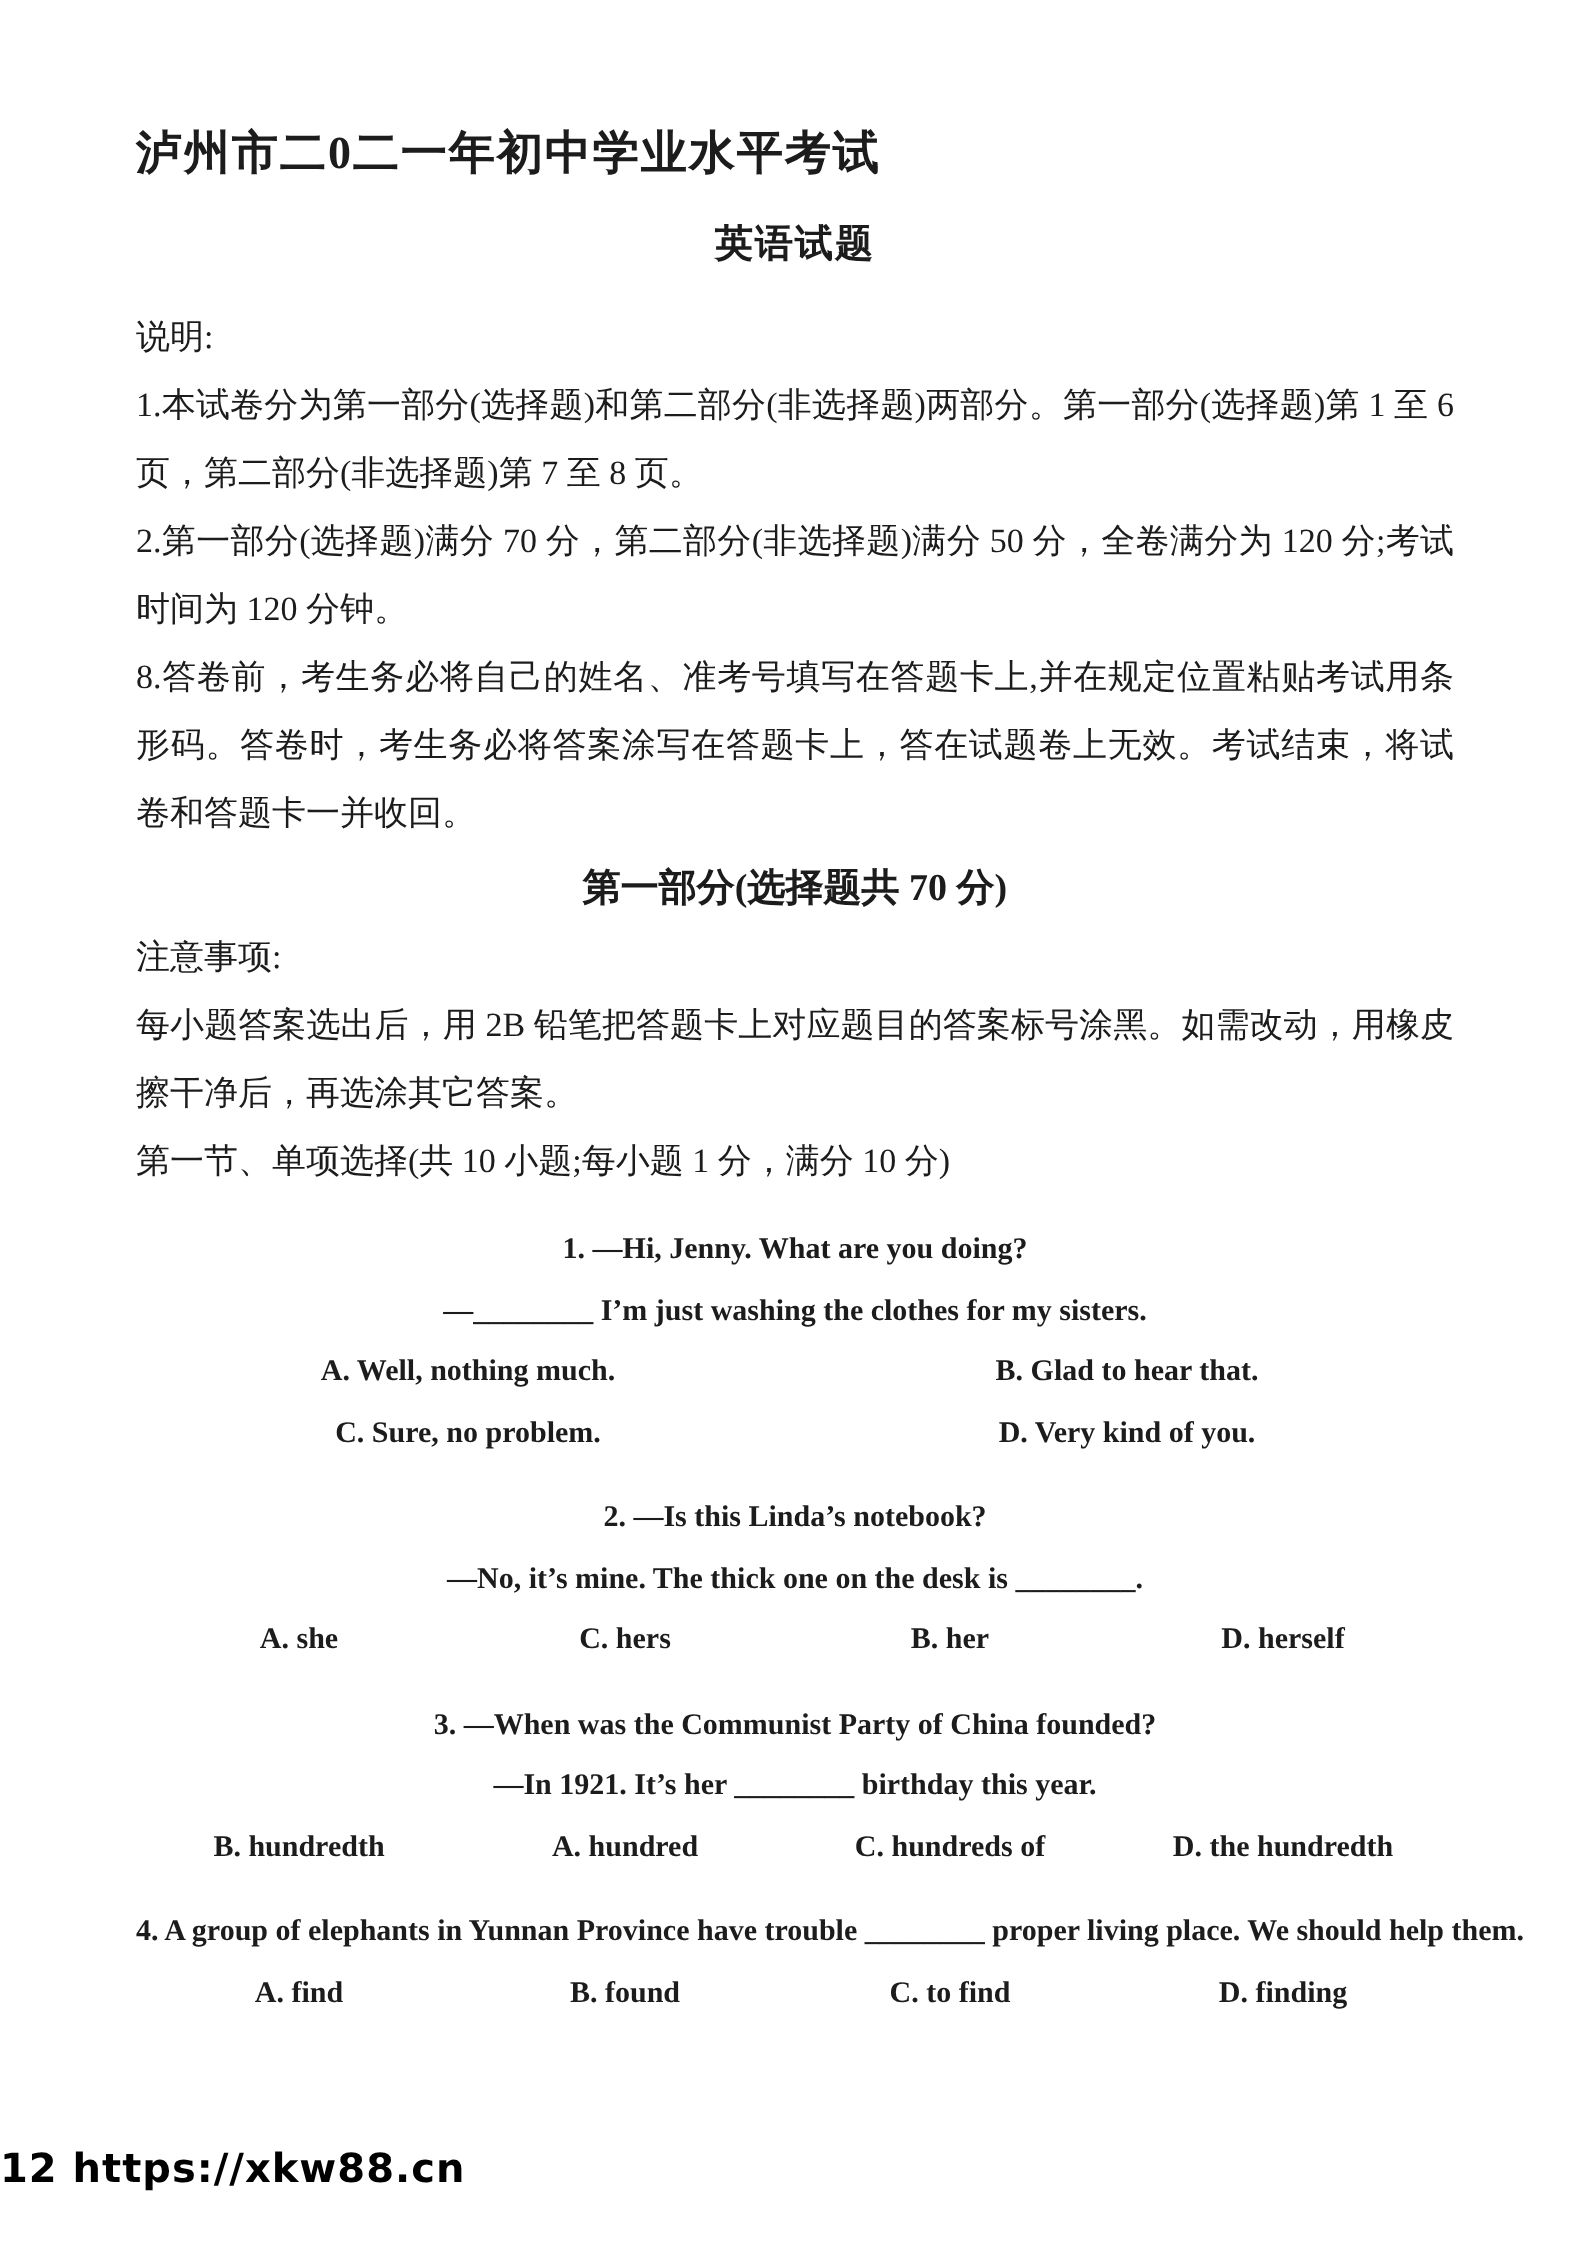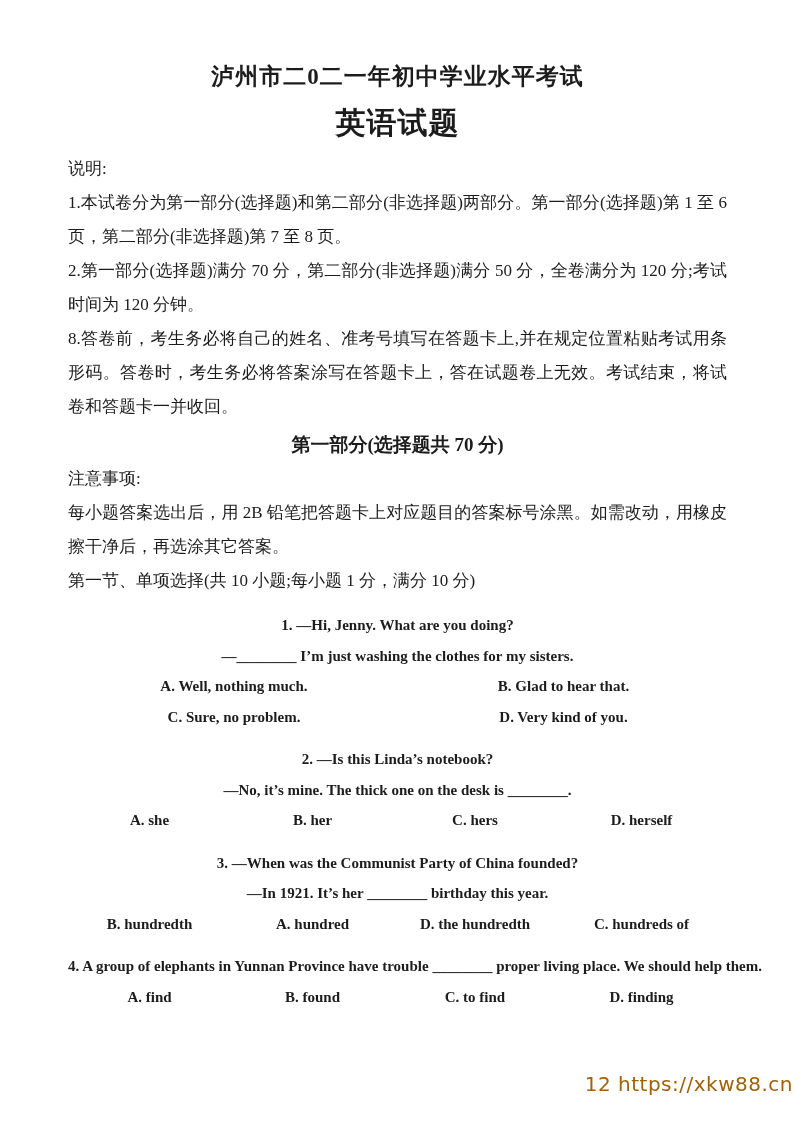--- a/index.html
+++ b/index.html
@@ -14,29 +14,29 @@
     font-family: "Liberation Serif", "DejaVu Serif", serif;
     color: #1c1c1c;
   }
   .content {
     position: absolute;
     left: 68px;
     right: 66px;
     top: 62px;
   }
   .doc-title {
-    text-align: center;
+    text-align: left;
     font-size: 23px;
     font-weight: bold;
     line-height: 30px;
     letter-spacing: 1px;
   }
   .doc-subtitle {
     text-align: center;
-    font-size: 30px;
+    font-size: 19px;
     font-weight: bold;
     line-height: 30px;
     margin-top: 16px;
     letter-spacing: 1px;
   }
   .cn {
     font-size: 17px;
     font-weight: normal;
     line-height: 34px;
     text-align: justify;
@@ -64,25 +64,26 @@
   }
   .opts-2col {
     display: grid;
     grid-template-columns: 332px 1fr;
   }
   .footer {
     position: absolute;
     left: 0;
     right: 0;
     bottom: 26px;
-    text-align: right;
+    text-align: left;
     font-family: "DejaVu Sans", "Liberation Sans", sans-serif;
     font-size: 20px;
-    color: #a16207;
+    color: #000000;
     letter-spacing: 0.5px;
+    font-weight: bold;
   }
 </style>
 </head>
 <body>
 
 <div class="page">
   <div class="content">
 
     <div class="doc-title">泸州市二0二一年初中学业水平考试</div>
     <div class="doc-subtitle">英语试题</div>
@@ -108,34 +109,34 @@
         <span>C. Sure, no problem.</span>
         <span>D. Very kind of you.</span>
       </div>
     </div>
 
     <div class="en-block">
       <div class="en-line">2. —Is this Linda’s notebook?</div>
       <div class="en-line">—No, it’s mine. The thick one on the desk is ________.</div>
       <div class="opts-4col">
         <span>A. she</span>
+        <span>C. hers</span>
         <span>B. her</span>
-        <span>C. hers</span>
         <span>D. herself</span>
       </div>
     </div>
 
     <div class="en-block">
       <div class="en-line">3. —When was the Communist Party of China founded?</div>
       <div class="en-line">—In 1921. It’s her ________ birthday this year.</div>
       <div class="opts-4col">
         <span>B. hundredth</span>
         <span>A. hundred</span>
+        <span>C. hundreds of</span>
         <span>D. the hundredth</span>
-        <span>C. hundreds of</span>
       </div>
     </div>
 
     <div class="en-block">
       <div class="en-line">4. A group of elephants in Yunnan Province have trouble ________ proper living place. We should help them.</div>
       <div class="opts-4col">
         <span>A. find</span>
         <span>B. found</span>
         <span>C. to find</span>
         <span>D. finding</span>

